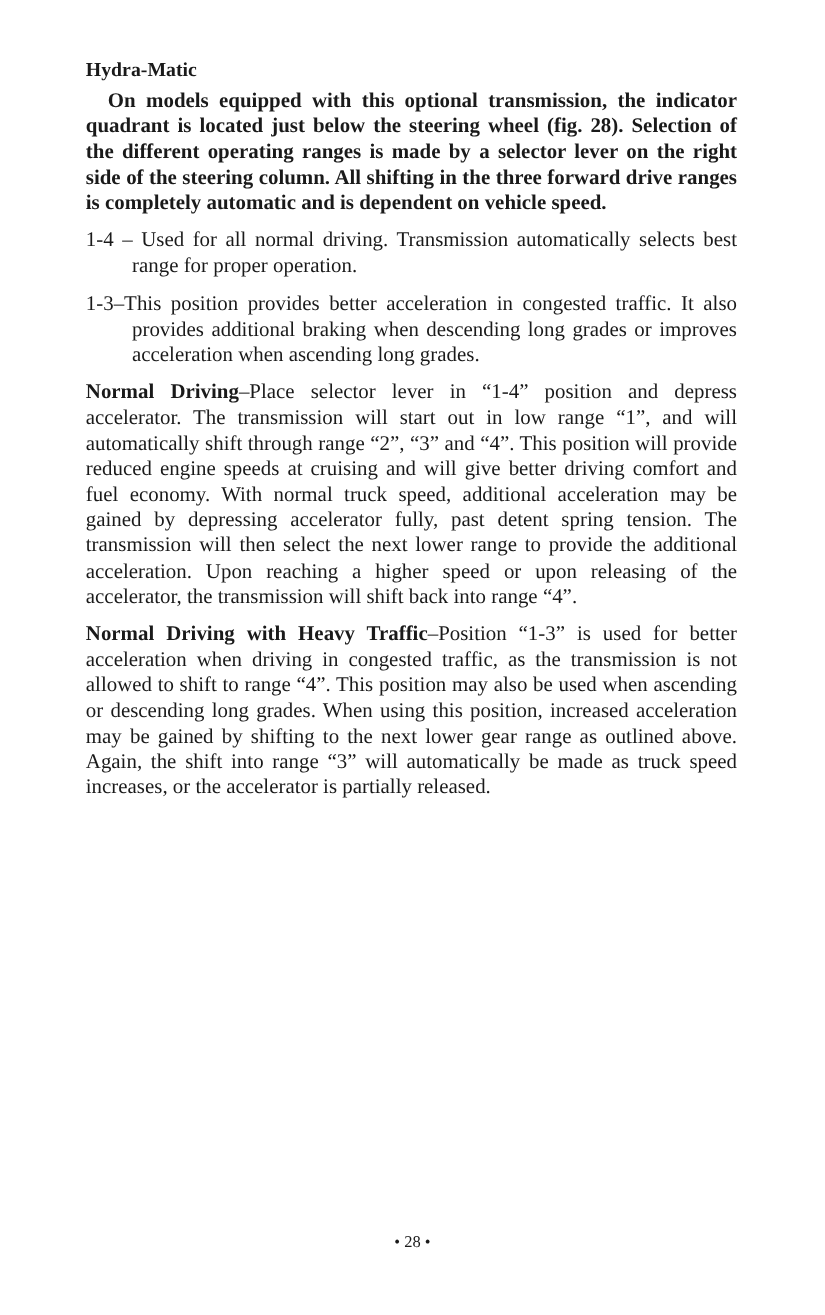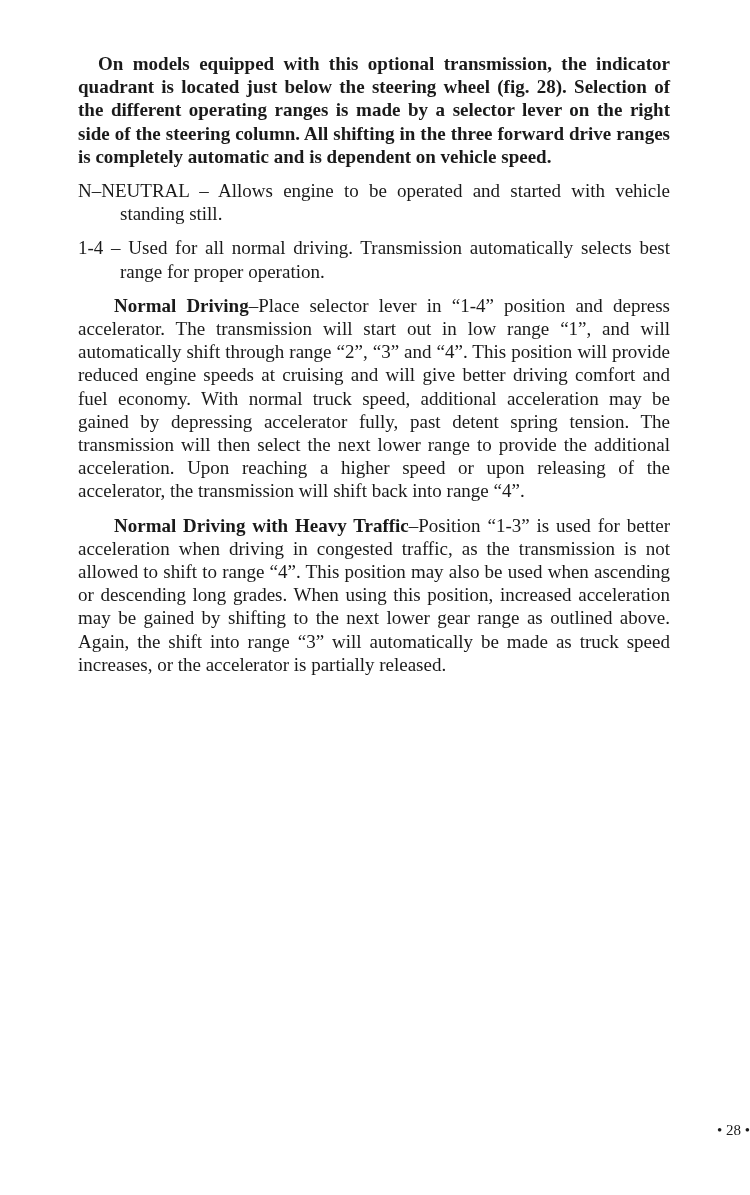--- a/index.html
+++ b/index.html
@@ -41,42 +41,42 @@
       text-indent: -42px;
     }
     .range-item .label {
       font-weight: normal;
     }
     .para {
       margin: 0 0 11px 0;
     }
     .para .lead {
       font-weight: bold;
-      margin-left: 36px;
     }
     .page-number {
       position: absolute;
       left: 0;
       width: 750px;
       top: 1122px;
-      text-align: right;
+      text-align: center;
       font-family: "Liberation Serif", "DejaVu Serif", serif;
       font-size: 15px;
     }
   </style>
 </head>
 <body>
 
 <div class="page">
+  <div class="heading">Hydra-Matic</div>
   <p class="intro">On models equipped with this optional transmission, the indicator quadrant is located just below the steering wheel (fig. 28). Selection of the different operating ranges is made by a selector lever on the right side of the steering column. All shifting in the three forward drive ranges is completely automatic and is dependent on vehicle speed.</p>
 
-  <p class="range-item"><span class="label">N–NEUTRAL – </span><span>Allows engine to be operated and started with vehicle standing still.</span></p>
 
   <p class="range-item"><span class="label">1-4 – </span><span>Used for all normal driving. Transmission automatically selects best range for proper operation.</span></p>
 
+  <p class="range-item"><span class="label">1-3–</span><span>This position provides better acceleration in congested traffic. It also provides additional braking when descending long grades or improves acceleration when ascending long grades.</span></p>
 
 
 
   <p class="para"><span class="lead">Normal Driving</span><span>–Place selector lever in “1-4” position and depress accelerator. The transmission will start out in low range “1”, and will automatically shift through range “2”, “3” and “4”. This position will provide reduced engine speeds at cruising and will give better driving comfort and fuel economy. With normal truck speed, additional acceleration may be gained by depressing accelerator fully, past detent spring tension. The transmission will then select the next lower range to provide the additional acceleration. Upon reaching a higher speed or upon releasing of the accelerator, the transmission will shift back into range “4”.</span></p>
 
   <p class="para"><span class="lead">Normal Driving with Heavy Traffic</span><span>–Position “1-3” is used for better acceleration when driving in congested traffic, as the transmission is not allowed to shift to range “4”. This position may also be used when ascending or descending long grades. When using this position, increased acceleration may be gained by shifting to the next lower gear range as outlined above. Again, the shift into range “3” will automatically be made as truck speed increases, or the accelerator is partially released.</span></p>
 </div>
 
 <div class="page-number">• 28 •</div>
 

